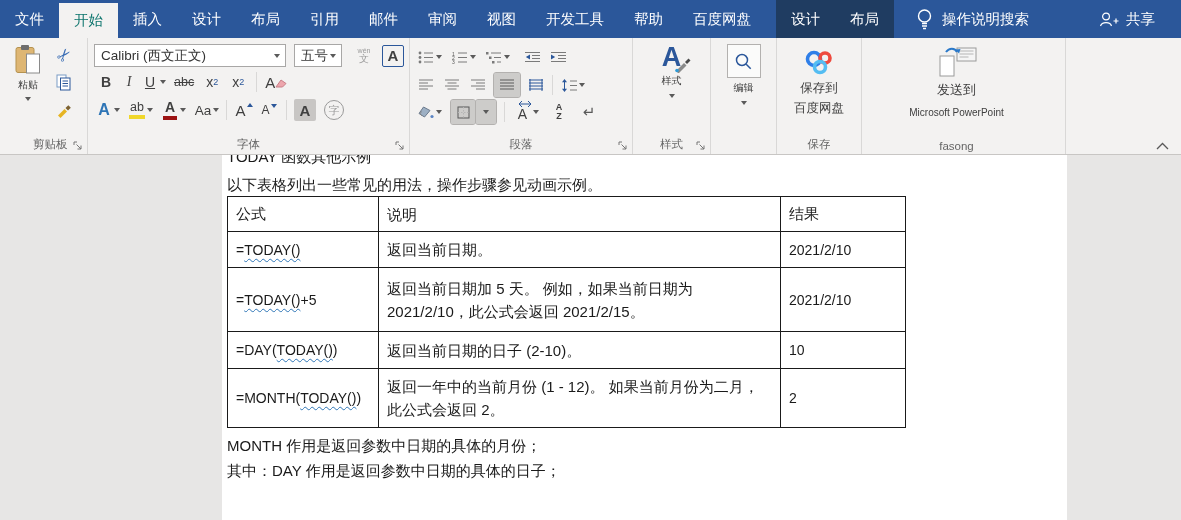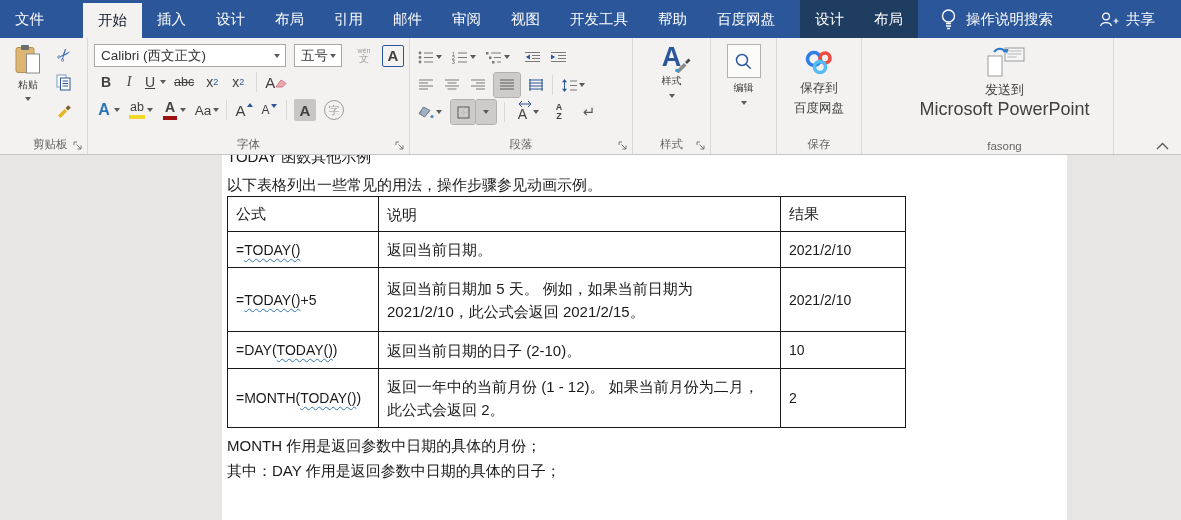--- a/index.html
+++ b/index.html
@@ -2,21 +2,21 @@
 <html><head>
 <meta charset="utf-8">
 <style>
   * { margin:0; padding:0; box-sizing:border-box; }
   body { font-family:"Liberation Sans","DejaVu Sans",sans-serif; }
   #app { position:relative; width:1181px; height:520px; overflow:hidden; background:#e7e6e5; }
 
   
   .menubar { position:absolute; top:0; left:0; width:100%; height:38px; background:#2b579a; display:flex; align-items:stretch; }
   .mtab { color:#fff; font-size:14.5px; display:flex; align-items:center; padding:0 15px; cursor:default; }
-  .mtab.active { background:#f3f2f1; color:#0f172a; margin-top:3px;margin-left:24px; }
+  .mtab.active { background:#f3f2f1; color:#0f766e; margin-top:3px; }
   .ctx-tabs { display:flex; background:#1f3c61; margin-left:10px; }
   .tellme { display:flex; align-items:center; gap:9px; color:#fff; font-size:14.5px; margin-left:22px; }
   .share { display:flex; align-items:center; gap:7px; color:#fff; font-size:14.5px; margin-left:auto; margin-right:26px; }
 
   
   .ribbon { position:absolute; top:38px; left:0; width:100%; height:117px; background:#f3f2f1; border-bottom:1px solid #c8c6c4; }
   .rgroup { position:absolute; top:0; height:100%; border-right:1px solid #d9d8d7; }
   .glabel { position:absolute; bottom:2px; left:0; right:0; text-align:center; font-size:11.5px; color:#666; }
   .launcher { position:absolute; bottom:3px; right:4px; width:11px; height:11px; display:flex; align-items:center; justify-content:center; }
   .rbtn { display:inline-flex; align-items:center; justify-content:center; color:#404040; font-size:14px; height:22px; min-width:20px; border-radius:2px; }
@@ -361,33 +361,33 @@
               <circle cx="22" cy="10" r="5" fill="none" stroke="#ee4a3e" stroke-width="3.6"></circle>
               <circle cx="17" cy="19" r="5.5" fill="none" stroke="#54bdf2" stroke-width="3.6"></circle>
             </svg>
         </span>
         <span style="font-size:12.5px;margin-top:4px;">保存到</span>
         <span style="font-size:12.5px;margin-top:3px;">百度网盘</span>
       </div>
       <div class="glabel">保存</div>
     </div>
 
-    <div class="rgroup" style="left:896px;width:218px;">
+    <div class="rgroup" style="left:848px;width:218px;">
       <div class="bigbtn" style="left:0;right:0;top:8px;">
         <span>
           <svg width="42" height="32" viewBox="0 0 42 32">
               <rect x="21" y="2" width="19" height="13" fill="#f5f5f5" stroke="#9a9a9a"></rect>
               <path d="M23.5 5h14M23.5 8h14M23.5 11h9" stroke="#b5b5b5"></path>
               <rect x="4" y="10" width="14" height="20" fill="#fff" stroke="#9a9a9a"></rect>
               <path d="M10 6c3-4.5 9-4.5 11 0" stroke="#2b79c9" stroke-width="2" fill="none"></path>
               <path d="M23 7.5l-3.5-4 5-.5z" fill="#2b79c9"></path>
             </svg>
         </span>
         <span style="font-size:13px;margin-top:3px;">发送到</span>
-        <span style="font-size:18px;margin-top:0;">Microsoft PowerPoint</span>
+        <span style="font-size:10px;margin-top:8px;">Microsoft PowerPoint</span>
       </div>
       <div class="glabel">fasong</div>
     </div>
 
     <div style="position:absolute;right:12px;bottom:4px;">
       <svg width="13" height="8" viewBox="0 0 13 8">
           <path d="M1 7l5.5-5.5L12 7" fill="none" stroke="#595959" stroke-width="1.3"></path>
         </svg>
     </div>
   </div>

